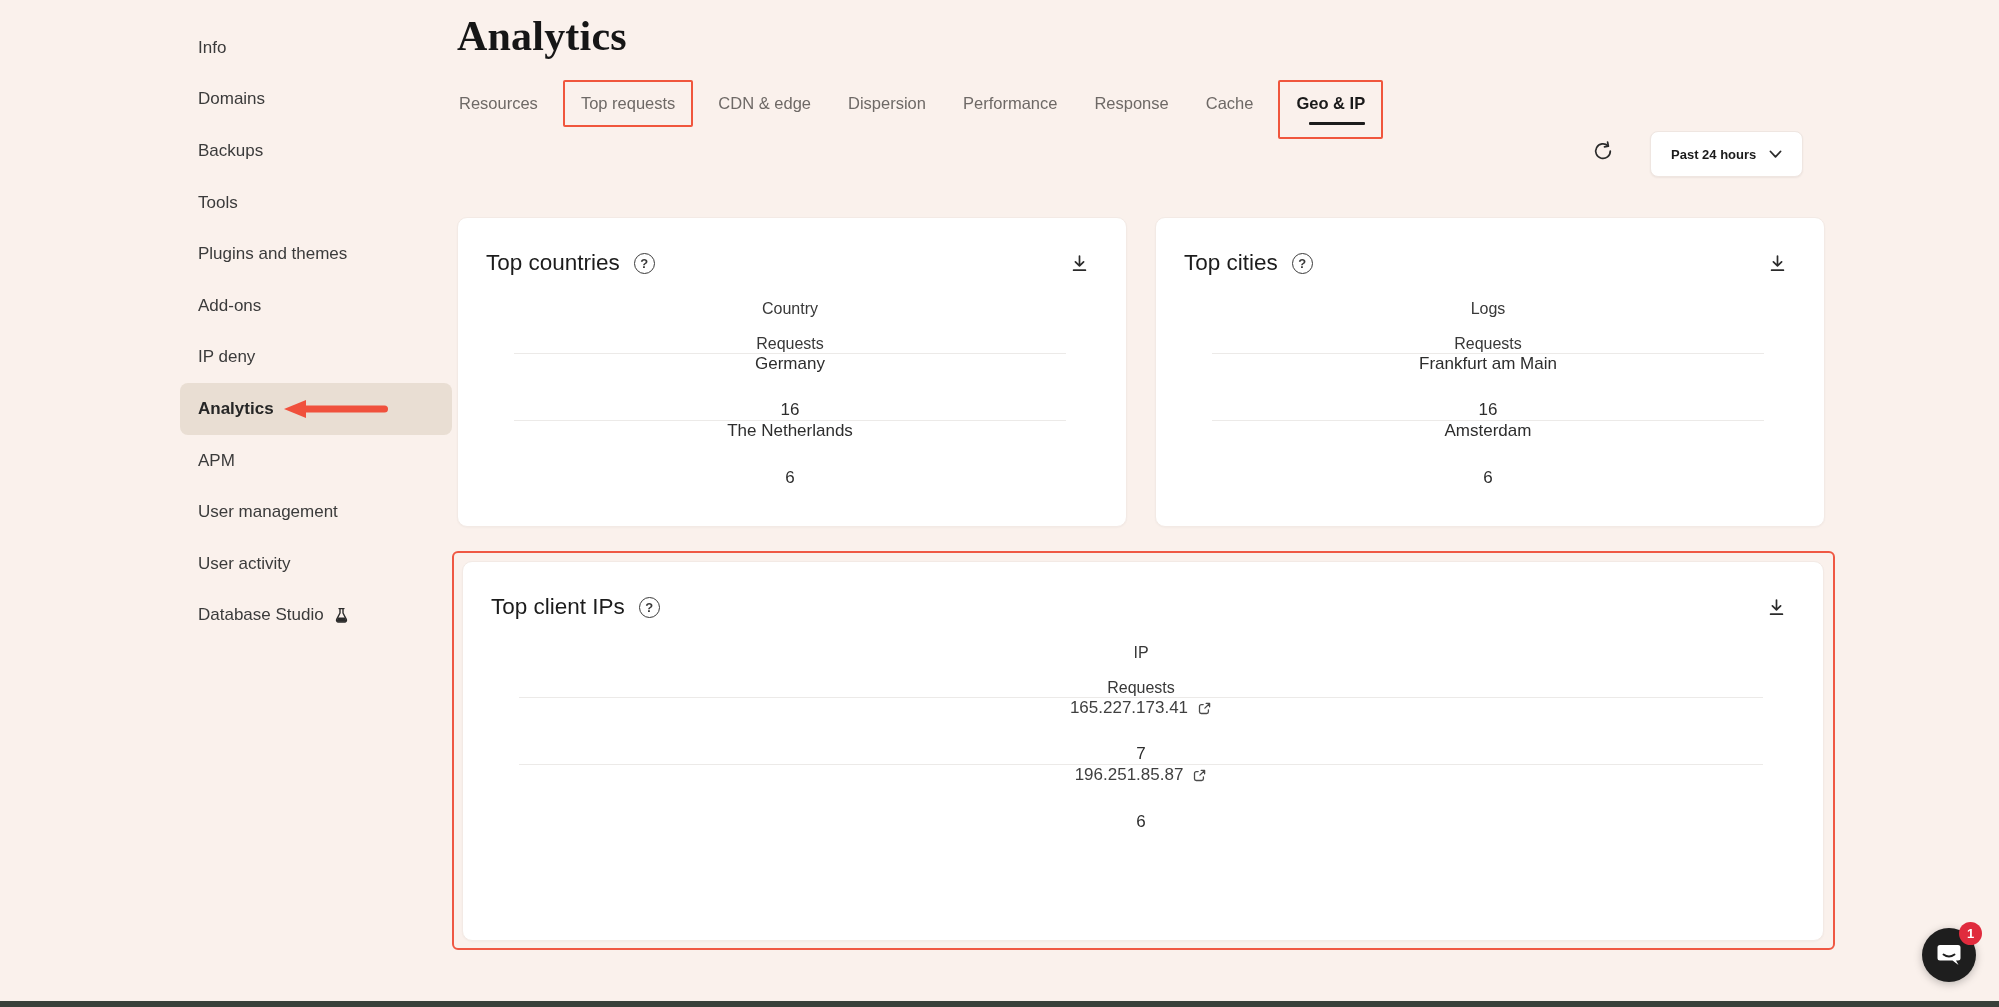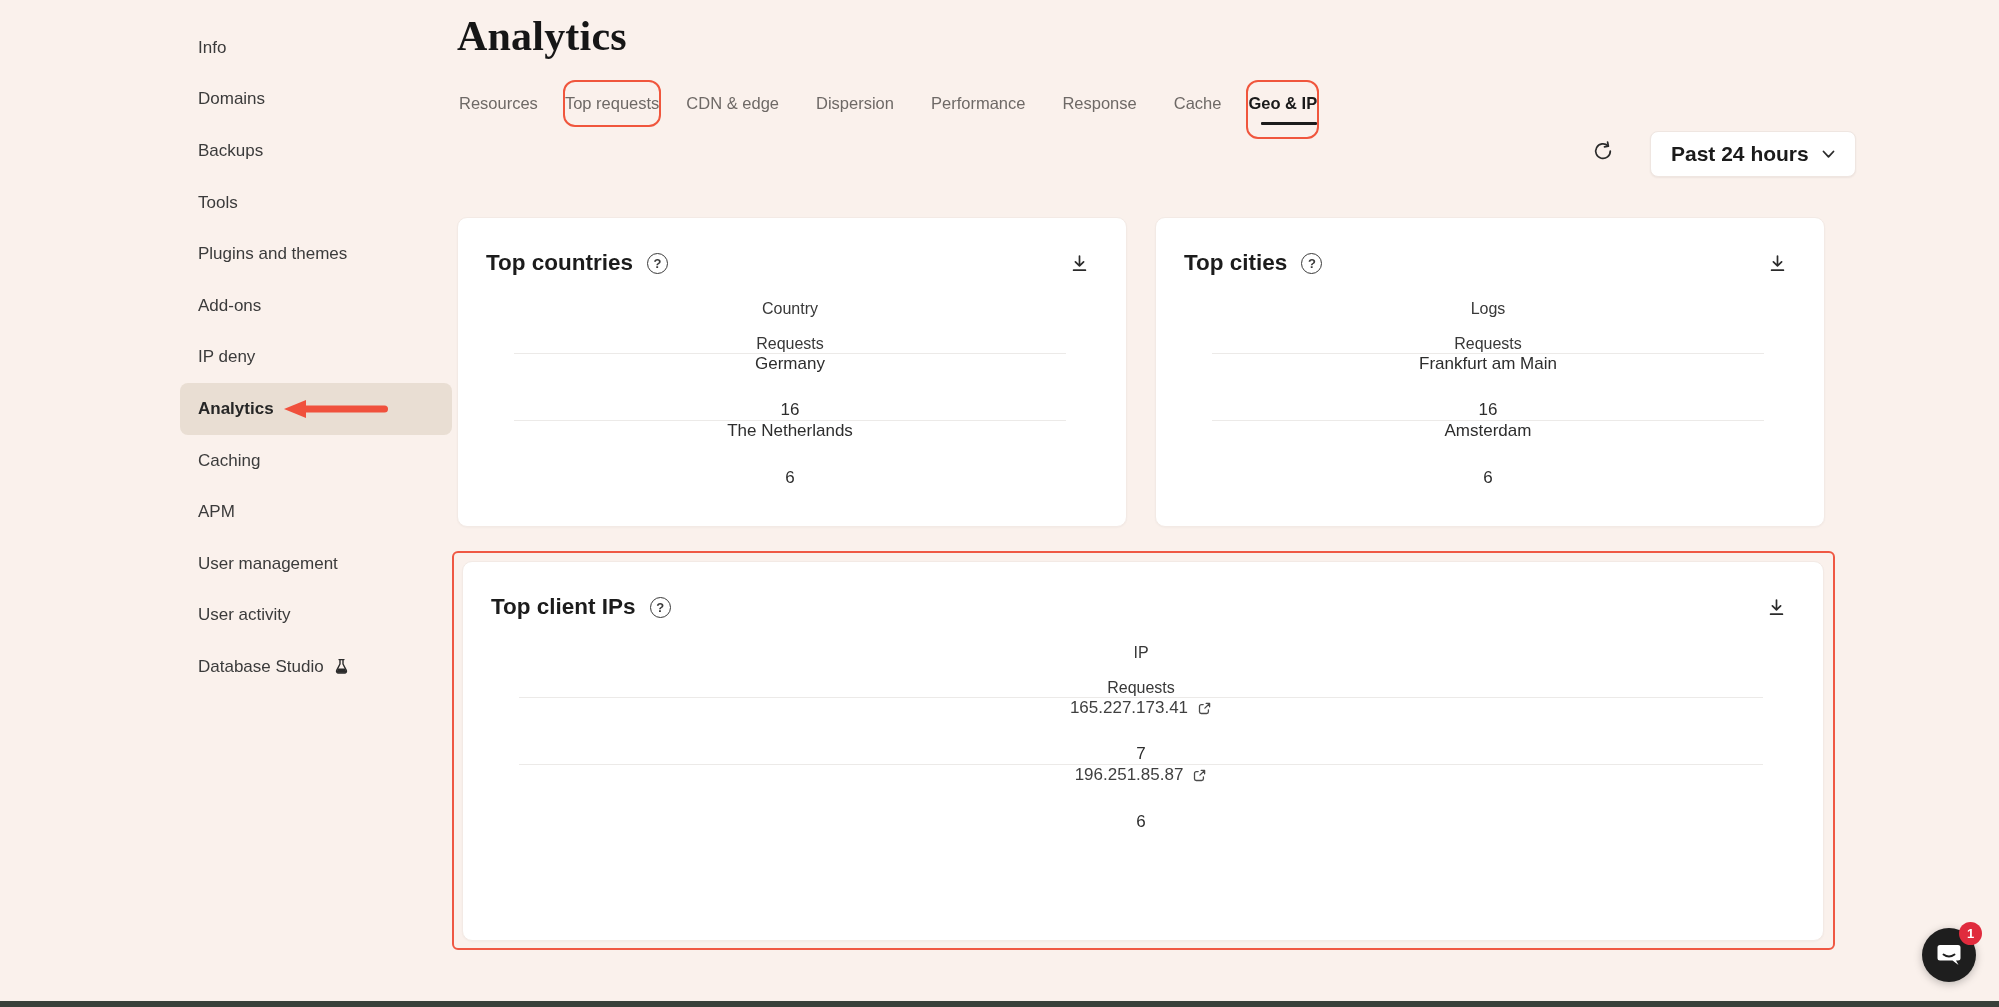--- a/index.html
+++ b/index.html
@@ -29,52 +29,52 @@
     font-family:"Liberation Serif", serif; font-weight:600;
     font-size:42px; color:#161616; letter-spacing:.2px;
   }
 
   
   .tabs { position:absolute; left:447px; top:80px; display:flex; align-items:flex-start; }
   .tab {
     margin-right:13px; padding:14px 12px; font-size:16.5px; color:#6E6966;
     cursor:pointer; white-space:nowrap;
   }
-  .tab.boxed { border:2px solid #F0563D; border-radius:12px; padding:12px 0; }
+  .tab.boxed { border:2px solid #F0563D; border-radius:2px; padding:12px 16px; }
   .tab.active { color:#1A1A1A; font-weight:700; display:flex; flex-direction:column; align-items:flex-end; }
   .tab-underline { width:56px; height:3px; background:#1c1c1c; margin-top:9px; border-radius:1px; }
 
   
   .refresh-btn {
     position:absolute; left:1588px; top:136px; width:30px; height:30px;
     background:transparent; border:none; cursor:pointer; display:flex; align-items:center; justify-content:center;
   }
   .range-btn {
     position:absolute; left:1650px; top:131px; height:46px; padding:0 20px;
     display:inline-flex; align-items:center; gap:13px;
     background:#fff; border:1px solid #EFE6E1; border-radius:8px;
     font-family:"Liberation Sans", sans-serif;
-    font-size:21px; font-weight:700; color:#1b1b1b; cursor:pointer;
+    font-size:13px; font-weight:700; color:#1b1b1b; cursor:pointer;
     box-shadow:0 1px 2px rgba(26,21,18,.06);
   }
 
   
   .card {
     position:absolute; background:#fff; border:1px solid #F3EAE5; border-radius:10px;
     box-shadow:0 1px 2px rgba(26,21,18,.03);
   }
   .card-countries { left:457px;  top:217px; width:670px;  height:310px; }
   .card-cities    { left:1155px; top:217px; width:670px;  height:310px; }
   .card-ips       { left:462px;  top:561px; width:1362px; height:380px; }
   .annot-box-ips {
     position:absolute; left:452px; top:551px; width:1383px; height:399px;
     border:2px solid #EF5843; border-radius:6px; pointer-events:none;
   }
   .card-head { display:flex; align-items:center; padding:32px 36px 0 28px; }
-  .card-title { font-size:22.5px; font-weight:700; color:#1c1c1c; }
+  .card-title { font-size:22.5px; font-weight:400; color:#1c1c1c; }
   .help {
     margin-left:14px; width:21px; height:21px; border:1.5px solid #3a3a3a; border-radius:50%;
     display:flex; align-items:center; justify-content:center;
     font-size:13px; font-weight:700; color:#3a3a3a; cursor:pointer; background:transparent;
   }
   .dl { margin-left:auto; background:transparent; border:none; cursor:pointer; display:flex; }
 
   .tbl { margin:24px 60px 0 56px; }
   .tr {
     display:flex; justify-content:space-between; align-items:center;
@@ -111,21 +111,20 @@
   <div class="side-item">Plugins and themes</div>
   <div class="side-item">Add-ons</div>
   <div class="side-item">IP deny</div>
   <div class="side-item active">
     <span>Analytics</span>
     <svg class="annot-arrow" width="106" height="20" viewBox="0 0 106 20">
       <polygon points="0,10 22,1 22,19" fill="#F0503C"></polygon>
       <rect x="18" y="6.5" width="86" height="7" rx="3.5" fill="#F0503C"></rect>
     </svg>
   </div>
-  <div class="side-item">Caching</div>
   <div class="side-item">APM</div>
   <div class="side-item">User management</div>
   <div class="side-item">User activity</div>
   <div class="side-item">
     <span>Database Studio</span>
     <svg class="flask" width="17" height="17" viewBox="0 0 17 17">
       <path d="M6 1.6h5 M7 1.6v4.4L3.7 12.4a1.8 1.8 0 0 0 1.6 2.6h6.4a1.8 1.8 0 0 0 1.6-2.6L10 6V1.6" fill="none" stroke="#2b2b2b" stroke-width="1.4" stroke-linecap="round" stroke-linejoin="round"></path>
       <path d="M5.2 10.5h6.6l1.4 2.8a1 1 0 0 1-.9 1.4H4.7a1 1 0 0 1-.9-1.4z" fill="#2b2b2b"></path>
     </svg>
   </div>

